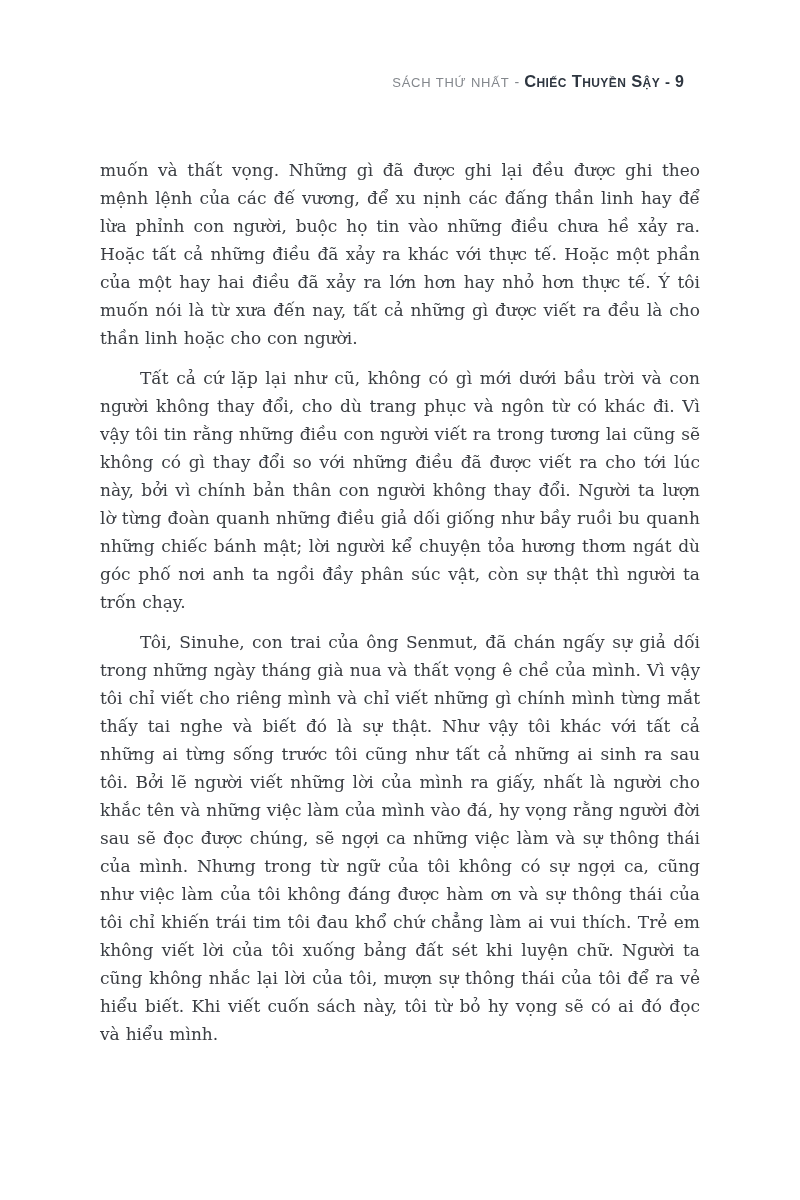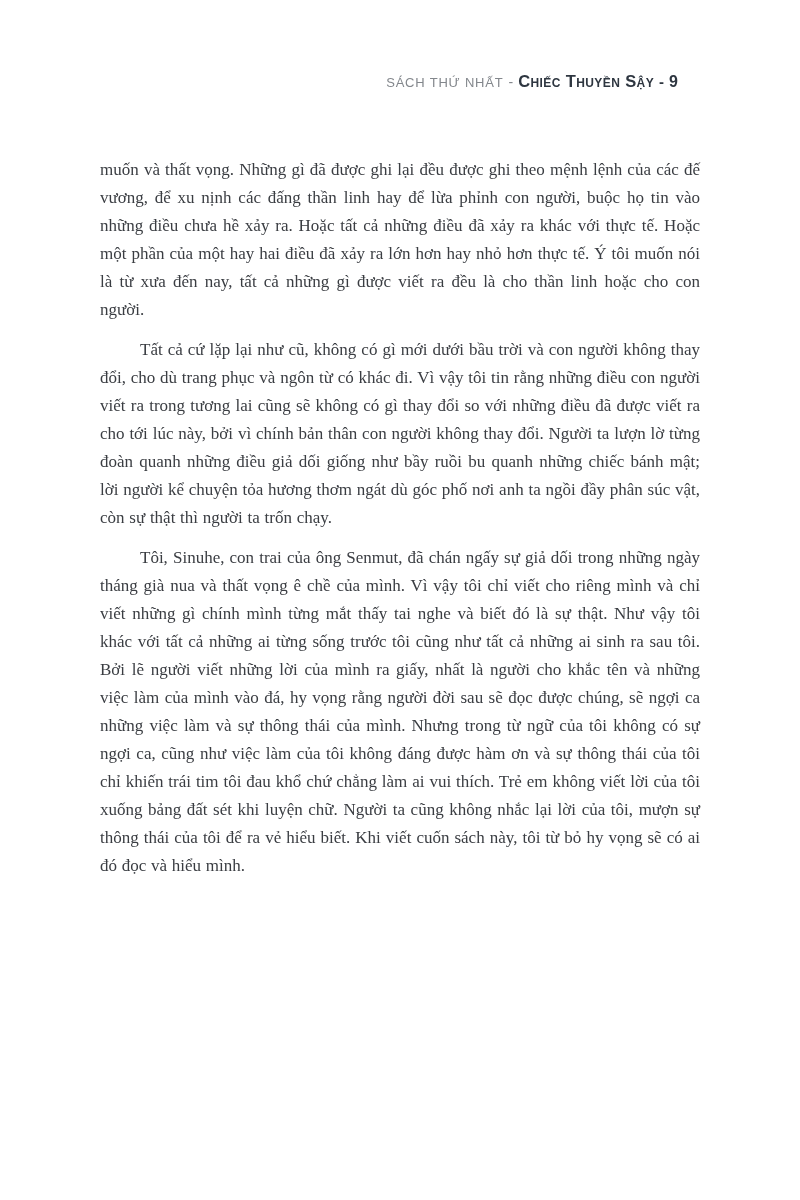--- a/index.html
+++ b/index.html
@@ -17,21 +17,21 @@
     overflow:hidden;
   }
   .page{
     width:800px;height:1200px;
     background:var(--bg);
     position:relative;
   }
   .running-header{
     position:absolute;
     top:72px;
-    left:84px;
+    left:90px;
     width:600px;
     text-align:right;
     white-space:nowrap;
     font-family:"Liberation Sans","DejaVu Sans",sans-serif;
     padding-right:6px;
   }
   .hdr-muted{
     color:var(--header-muted);
     font-size:13px;
     letter-spacing:0.8px;
@@ -57,21 +57,20 @@
   }
   .page-num{
     font-size:16px;
     font-weight:600;
   }
   .text-block{
     position:absolute;
     top:156px;
     left:100px;
     width:600px;
-    font-family:Liberation Serif, serif;
   }
   .para{
     font-size:17px;
     line-height:28px;
     text-align:justify;
     color:var(--body-text);
     margin-bottom:12px;
     word-spacing:0.5px;
   }
   .para.indent{

